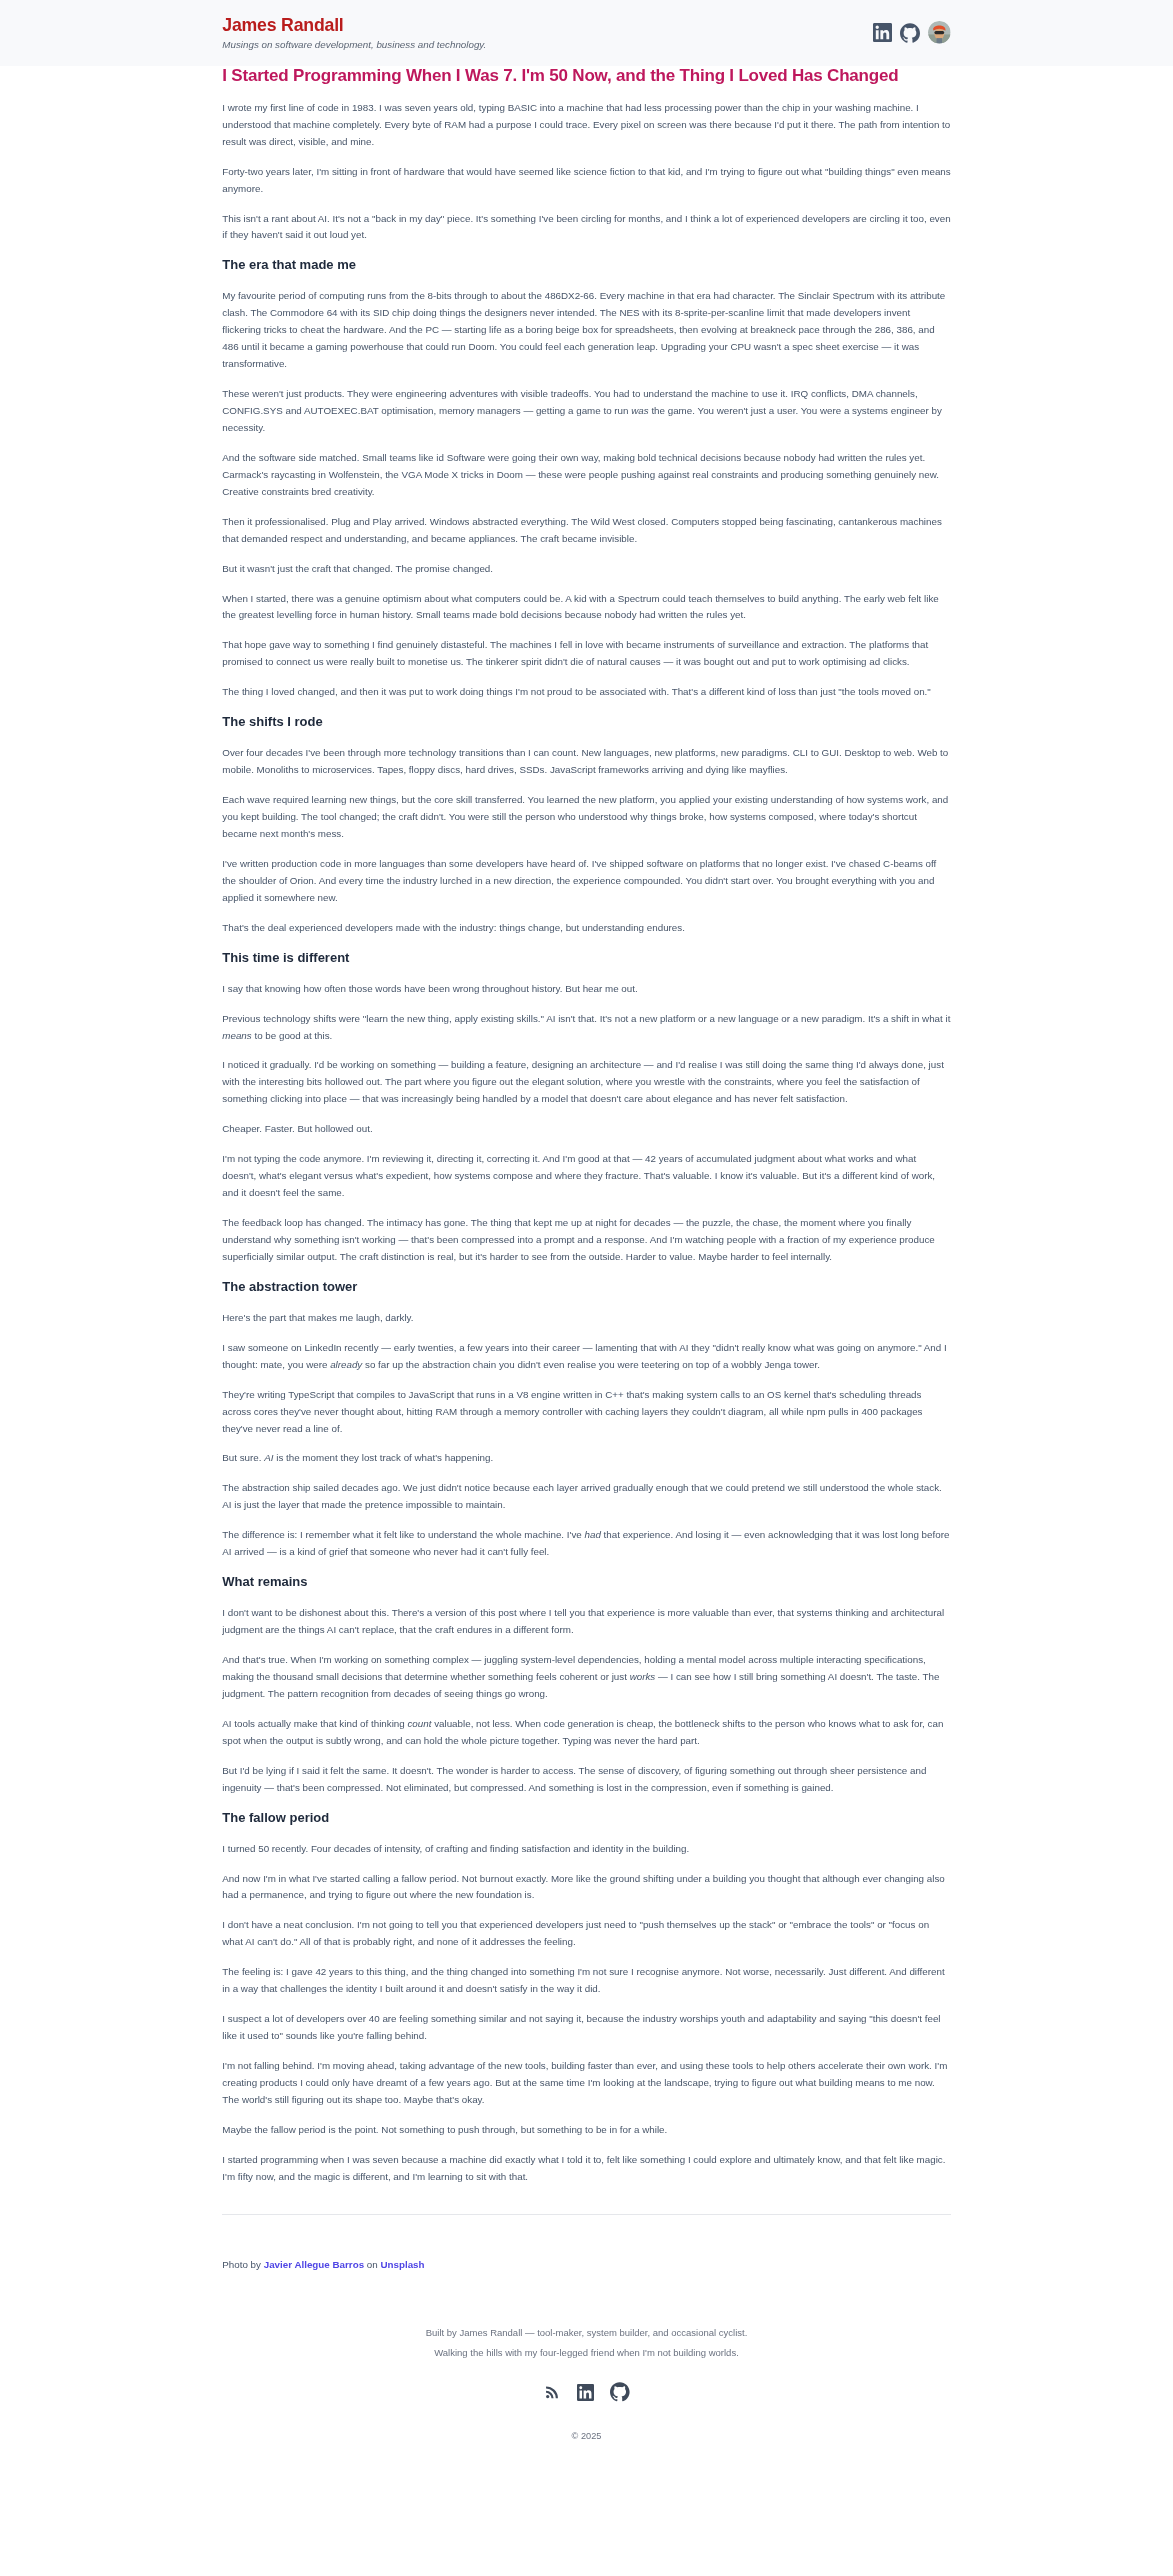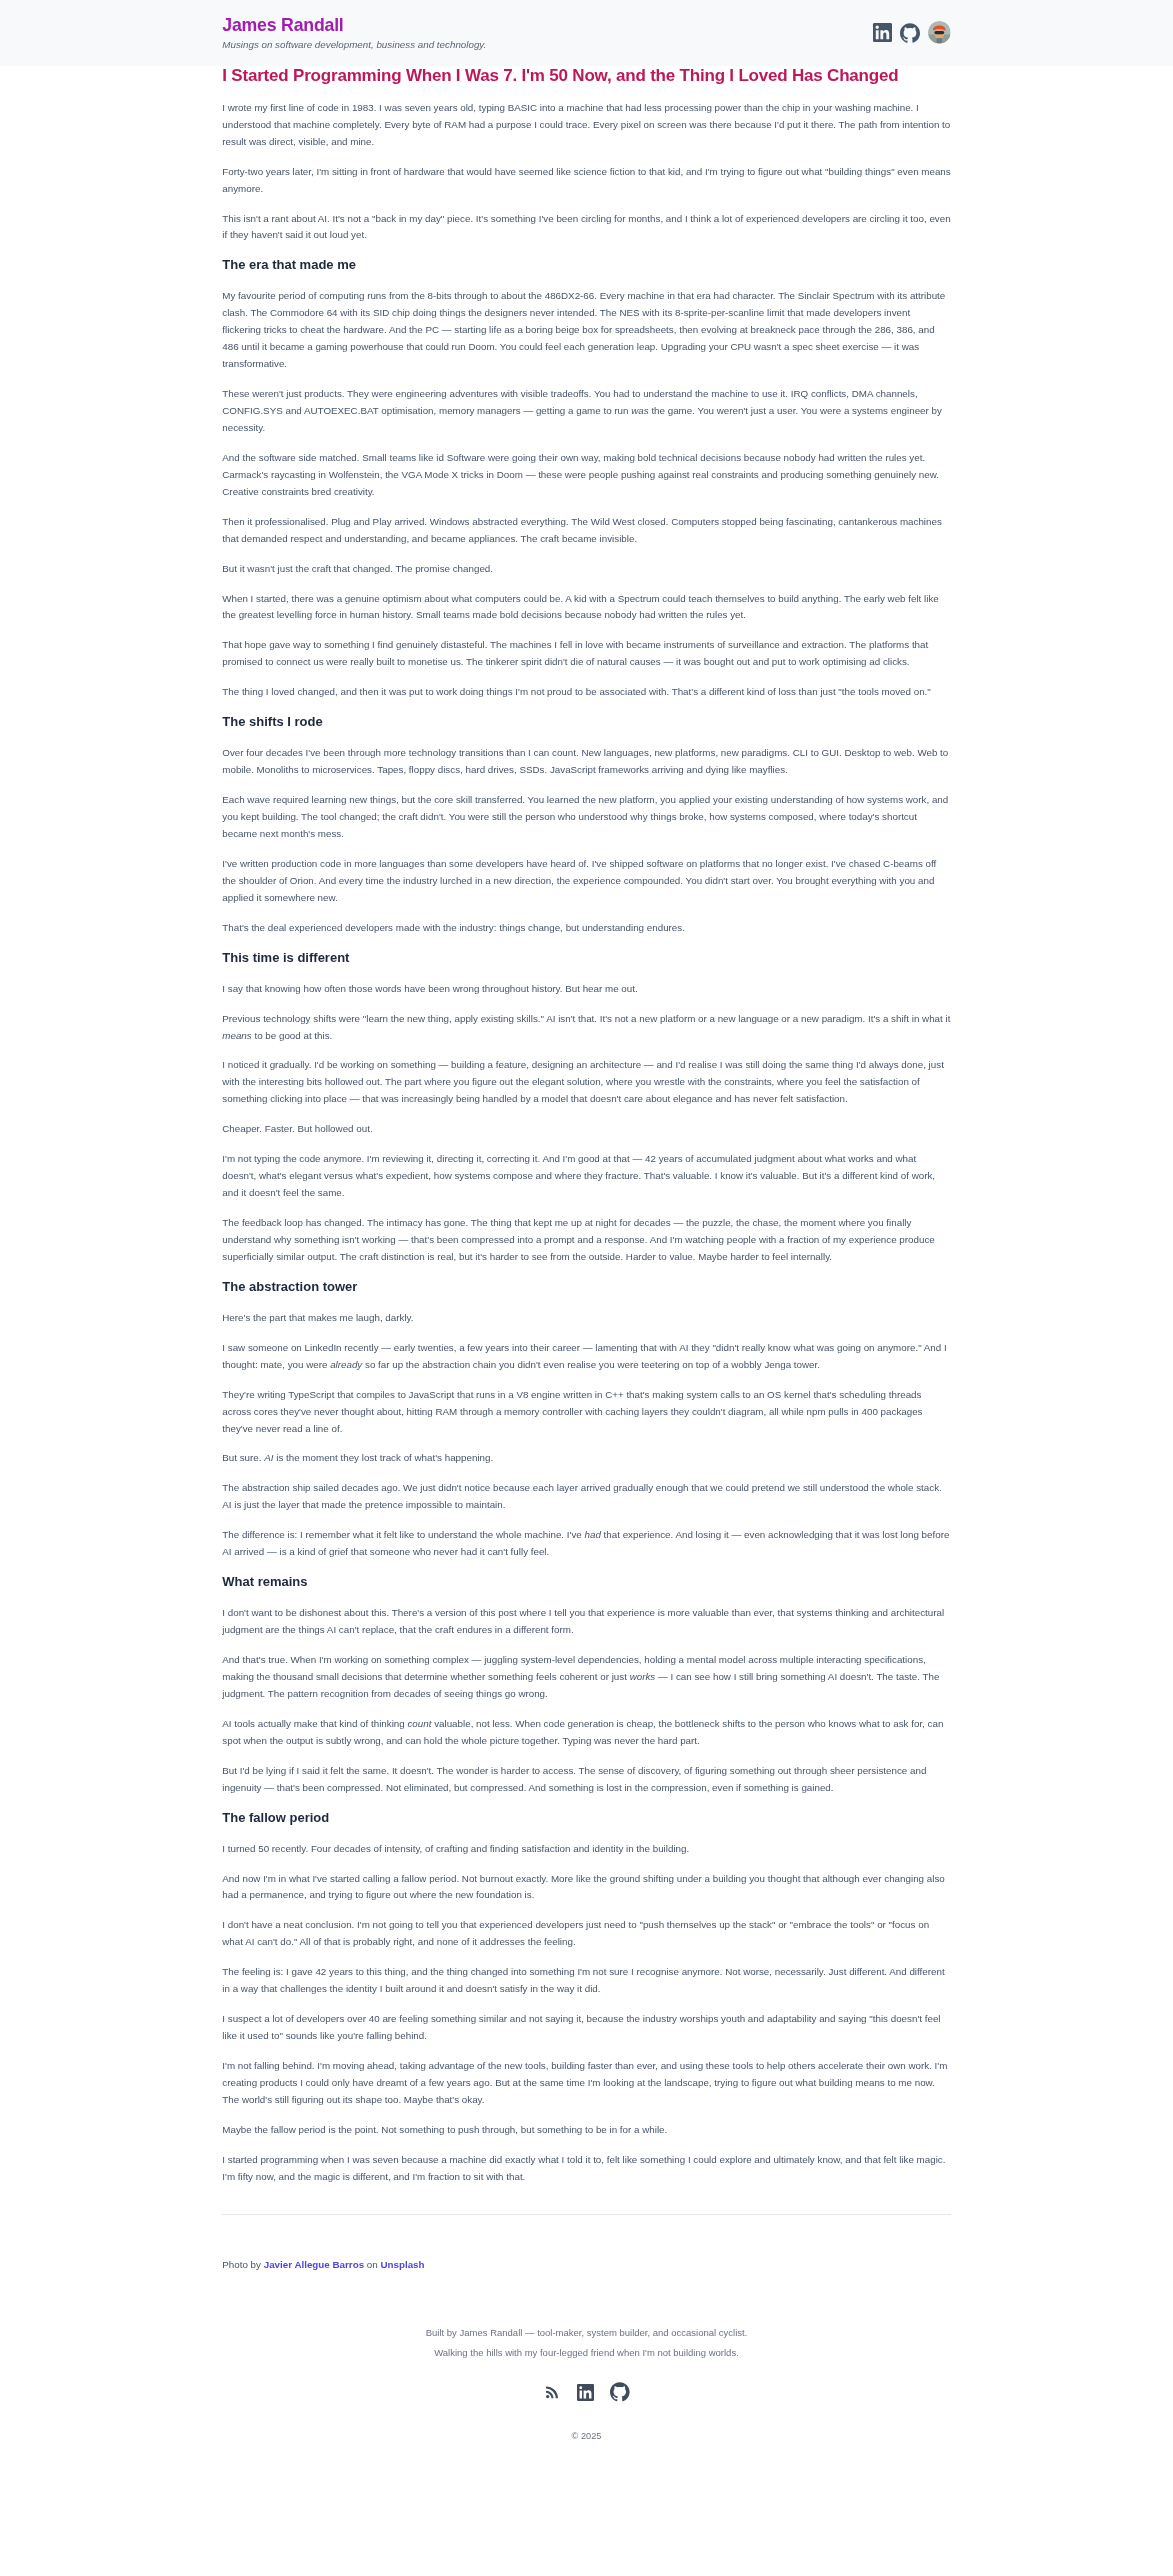--- a/index.html
+++ b/index.html
@@ -24,21 +24,21 @@
   .header-inner {
     display: flex;
     align-items: center;
     justify-content: space-between;
   }
   .site-title {
     margin: 0;
     font-size: 17.7px;
     font-weight: 700;
     letter-spacing: -0.2px;
-    color: #a21caf;
+    color: #b91c1c;
     cursor: pointer;
   }
   .tagline {
     margin: 3.7px 0 0;
     font-style: italic;
     font-size: 9.8px;
     color: #5b6574;
   }
   .header-social {
     display: flex;
@@ -198,21 +198,21 @@
         <p>AI tools actually make that kind of thinking <em>count</em> valuable, not less. When code generation is cheap, the bottleneck shifts to the person who knows what to ask for, can spot when the output is subtly wrong, and can hold the whole picture together. Typing was never the hard part.</p>
         <p>But I'd be lying if I said it felt the same. It doesn't. The wonder is harder to access. The sense of discovery, of figuring something out through sheer persistence and ingenuity — that's been compressed. Not eliminated, but compressed. And something is lost in the compression, even if something is gained.</p>
         <h2>The fallow period</h2>
         <p>I turned 50 recently. Four decades of intensity, of crafting and finding satisfaction and identity in the building.</p>
         <p>And now I'm in what I've started calling a fallow period. Not burnout exactly. More like the ground shifting under a building you thought that although ever changing also had a permanence, and trying to figure out where the new foundation is.</p>
         <p>I don't have a neat conclusion. I'm not going to tell you that experienced developers just need to "push themselves up the stack" or "embrace the tools" or "focus on what AI can't do." All of that is probably right, and none of it addresses the feeling.</p>
         <p>The feeling is: I gave 42 years to this thing, and the thing changed into something I'm not sure I recognise anymore. Not worse, necessarily. Just different. And different in a way that challenges the identity I built around it and doesn't satisfy in the way it did.</p>
         <p>I suspect a lot of developers over 40 are feeling something similar and not saying it, because the industry worships youth and adaptability and saying "this doesn't feel like it used to" sounds like you're falling behind.</p>
         <p>I'm not falling behind. I'm moving ahead, taking advantage of the new tools, building faster than ever, and using these tools to help others accelerate their own work. I'm creating products I could only have dreamt of a few years ago. But at the same time I'm looking at the landscape, trying to figure out what building means to me now. The world's still figuring out its shape too. Maybe that's okay.</p>
         <p>Maybe the fallow period is the point. Not something to push through, but something to be in for a while.</p>
-        <p>I started programming when I was seven because a machine did exactly what I told it to, felt like something I could explore and ultimately know, and that felt like magic. I'm fifty now, and the magic is different, and I'm fraction to sit with that.</p>
+        <p>I started programming when I was seven because a machine did exactly what I told it to, felt like something I could explore and ultimately know, and that felt like magic. I'm fifty now, and the magic is different, and I'm learning to sit with that.</p>
         <hr>
         <p class="credit">Photo by <a class="link" href="#">Javier Allegue Barros</a> on <a class="link" href="#">Unsplash</a></p>
       </div>
   </article>
 </main>
 
 <footer class="site-footer">
   <div class="container">
     <p class="footer-line">Built by James Randall — tool-maker, system builder, and occasional cyclist.</p>
     <p class="footer-line">Walking the hills with my four-legged friend when I'm not building worlds.</p>

